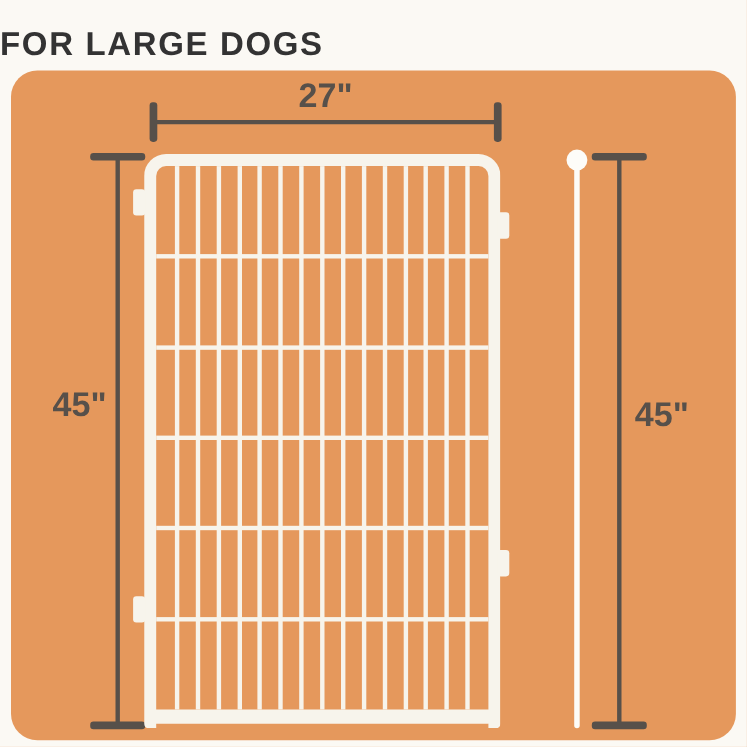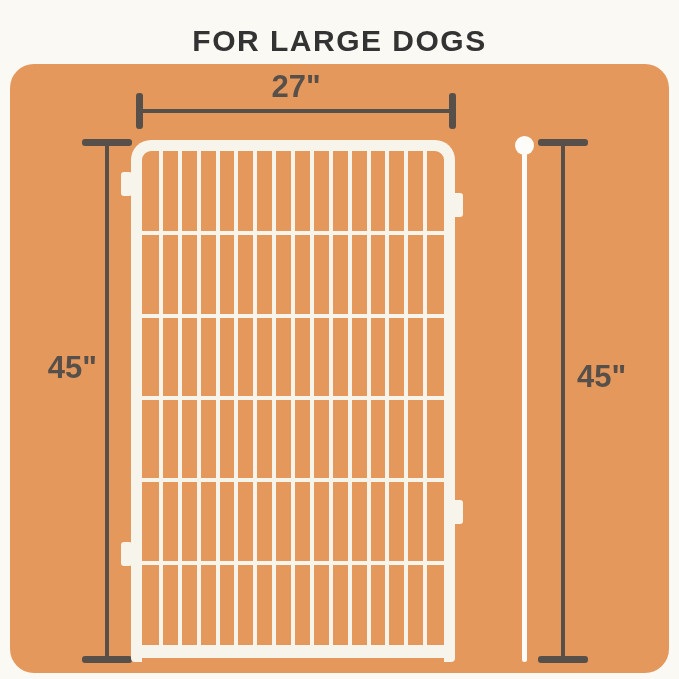--- a/index.html
+++ b/index.html
@@ -8,21 +8,21 @@
     position: relative;
     background: var(--page-bg, #FBF9F4);
     font-family: "Liberation Sans", sans-serif;
     overflow: hidden;
   }
 
   
   .title {
     position: absolute;
     top: 4px; left: 0; width: 679px;
-    text-align: center;
+    text-align: left;
     font-size: 30px;
     font-weight: bold;
     letter-spacing: 1.5px;
     color: var(--title-color, #333333);
   }
 
   
   .board {
     position: absolute;
     left: 10px; top: 64px;

